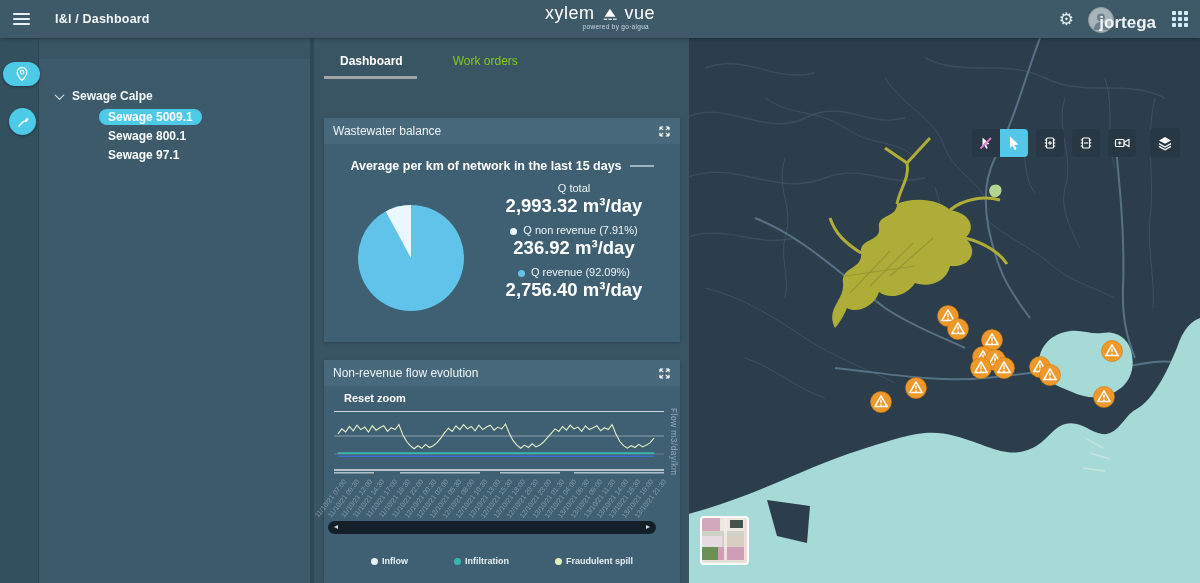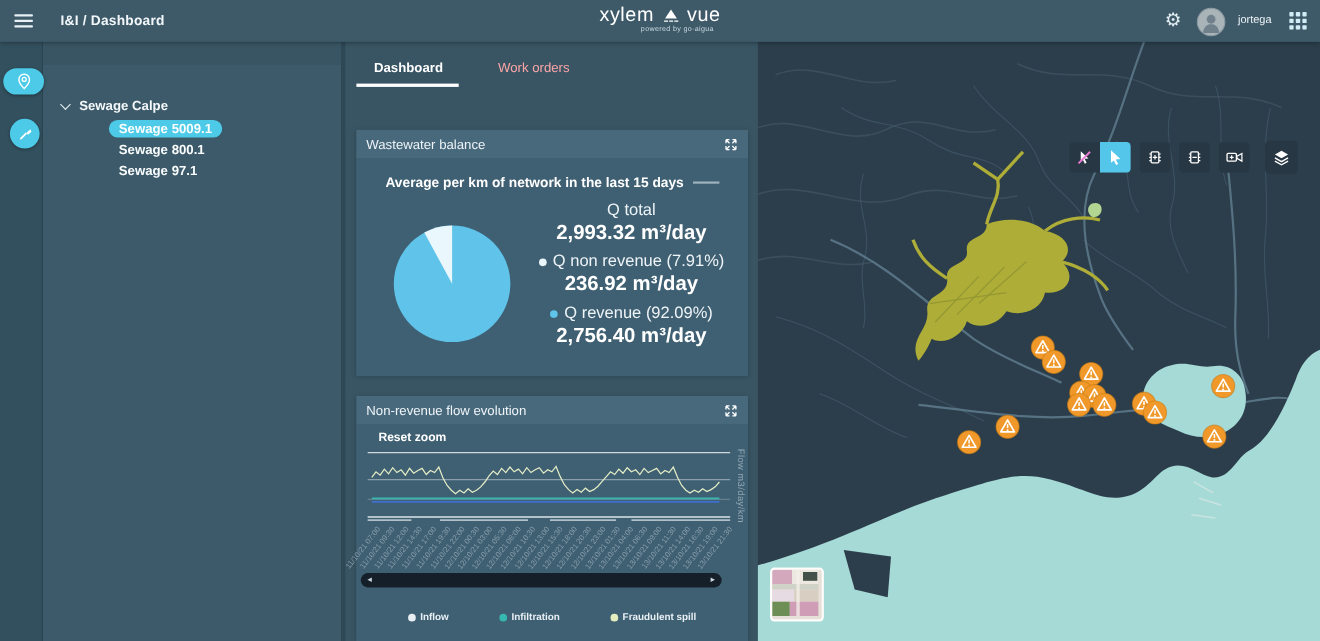--- a/index.html
+++ b/index.html
@@ -12,21 +12,21 @@
   
   .topbar{position:absolute;left:0;top:0;width:1200px;height:38px;background:#3e5a69;z-index:50;box-shadow:0 1px 4px rgba(0,0,0,.3);}
   .hamburger{position:absolute;left:13px;top:13px;width:17px;height:12px;cursor:pointer;}
   .hamburger span{display:block;height:2px;background:#e8f0f4;margin-bottom:3px;border-radius:1px;}
   .breadcrumb{position:absolute;left:55px;top:12px;font-size:12.5px;font-weight:bold;color:#f2f7fa;letter-spacing:.2px;}
   .brand{position:absolute;left:50%;top:5px;transform:translateX(-50%);text-align:center;}
   .brand-row{display:flex;align-items:flex-end;gap:6px;font-size:18px;color:#fff;letter-spacing:.5px;line-height:17px;}
   .powered{font-size:6.5px;color:#c9d9e1;text-align:right;padding-right:6px;margin-top:1px;letter-spacing:.3px;}
   .gear{position:absolute;right:126px;top:8px;font-size:17px;color:#e3edf2;line-height:22px;cursor:pointer;font-family:"DejaVu Sans",sans-serif;}
   .avatar{position:absolute;right:86px;top:7px;width:24px;height:24px;border-radius:50%;background:#a9b4b9;overflow:hidden;cursor:pointer;border:1px solid #8d9aa1;}
-  .username{position:absolute;right:44px;top:13px;font-size:10px;color:#eef4f7;}
+  .username{position:absolute;right:44px;top:13px;font-size:17px;color:#eef4f7;font-weight:bold;}
   .apps-grid{position:absolute;right:12px;top:11px;width:16px;height:16px;cursor:pointer;}
   
   .rail{position:absolute;left:0;top:38px;width:38px;height:545px;background:#33505e;border-right:1px solid #2c4452;z-index:40;overflow:visible;}
   .rail-btn{position:absolute;background:#4ccae7;display:flex;align-items:center;justify-content:center;cursor:pointer;box-shadow:0 1px 3px rgba(0,0,0,.35);}
   .rail-btn.pin{left:3px;top:24px;width:37px;height:24px;border-radius:12px;}
   .rail-btn.brush{left:9px;top:70px;width:27px;height:27px;border-radius:50%;}
   
   .tree-panel{position:absolute;left:39px;top:38px;width:271px;height:545px;background:#3c5a69;z-index:30;margin-top:21px;}
   .tree{padding-top:30px;font-size:12px;font-weight:bold;color:#f4f8fa;}
   .tree-row{display:flex;align-items:center;margin-bottom:6px;cursor:pointer;}
@@ -34,36 +34,36 @@
   .tree-row.group{margin-left:34px;}
   .chev{width:6px;height:6px;border-right:1.7px solid #e8f0f4;border-bottom:1.7px solid #e8f0f4;transform:rotate(45deg) translate(-1px,-1px);display:inline-block;margin-right:9px;}
   .tree-children{margin-left:60px;}
   .tree-item{margin-bottom:3px;cursor:pointer;}
   .tree-item span{display:inline-block;padding:1px 9px;border-radius:9px;font-size:12px;font-weight:bold;color:#fbfeff;}
   .tree-item.selected span{background:#4ccae7;}
   
   .main-col{position:absolute;left:310px;top:38px;width:375px;height:545px;background:#395564;border-left:4px solid #2f4856;z-index:20;}
   .page-title{margin:18px 0 0 12px;font-size:20px;font-weight:bold;color:#fff;}
   .tab-row{display:flex;gap:20px;margin:16px 0 0 10px;}
-  .tab{font-size:12px;color:#fca5a5;padding:0 14px 8px 16px;cursor:pointer;}
-  .tab.active{color:#fff;font-weight:bold;border-bottom:3px solid #ffffff;}
+  .tab{font-size:12px;color:#84cc16;padding:0 14px 8px 16px;cursor:pointer;}
+  .tab.active{color:#fff;font-weight:bold;border-bottom:3px solid #a3a3a3;}
   
   .card{position:absolute;left:10px;width:356px;box-shadow:0 1px 4px rgba(0,0,0,.25);}
   .card.balance{top:80px;height:224px;}
   .card.flow{top:322px;height:223px;}
   .card-header{height:26px;background:#48697c;display:flex;align-items:center;justify-content:space-between;padding:0 9px;font-size:12px;color:#eef4f7;}
   .card-body{position:relative;background:#3f6073;height:calc(100% - 26px);}
   .expand-btn{cursor:pointer;display:flex;align-items:center;}
   
   .subtitle-row{position:absolute;top:15px;left:0;width:100%;display:flex;justify-content:center;align-items:center;gap:8px;}
   .subtitle{font-size:12.5px;font-weight:bold;color:#fff;}
   .subtitle-dash{width:24px;height:2px;background:#9fb3bd;}
   .pie-wrap{position:absolute;left:31px;top:58px;width:112px;height:112px;}
   .stats{position:absolute;right:8px;top:38px;width:196px;text-align:center;}
-  .stat-label{font-size:15px;color:#eef4f7;}
+  .stat-label{font-size:11px;color:#eef4f7;}
   .stat-value{font-size:18.5px;font-weight:bold;color:#fff;margin:1px 0 7px;}
   .bullet{display:inline-block;width:7px;height:7px;border-radius:50%;margin-right:6px;vertical-align:middle;}
   
   .reset-zoom{position:absolute;left:20px;top:6px;font-size:11px;font-weight:bold;color:#fff;cursor:pointer;}
   .flow-chart{position:absolute;left:10px;top:24px;}
   .ylabel{position:absolute;right:1px;top:22px;writing-mode:vertical-rl;font-size:8.5px;color:#93a9b5;letter-spacing:.4px;}
   .xlabels{position:absolute;left:10px;top:88px;width:330px;height:46px;}
   .xlabels span{position:absolute;top:4px;width:58px;text-align:right;font-size:7px;color:#879dab;transform-origin:100% 0;transform:rotate(-52deg);white-space:nowrap;}
   .scrollbar{position:absolute;left:4px;top:135px;width:328px;height:13px;background:#141f29;border-radius:7px;cursor:pointer;}
   .sb-arrow{position:absolute;top:4px;width:0;height:0;border-top:2.5px solid transparent;border-bottom:2.5px solid transparent;}

